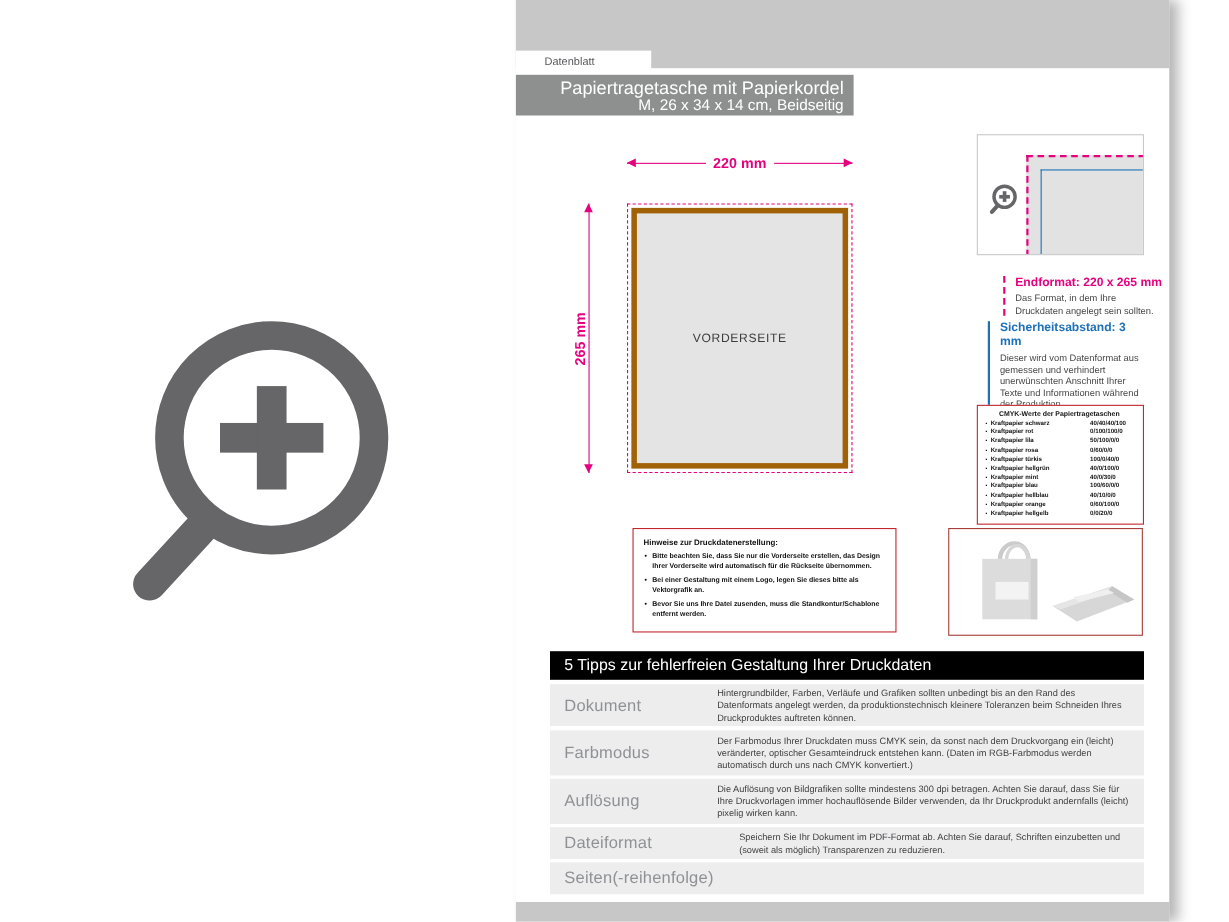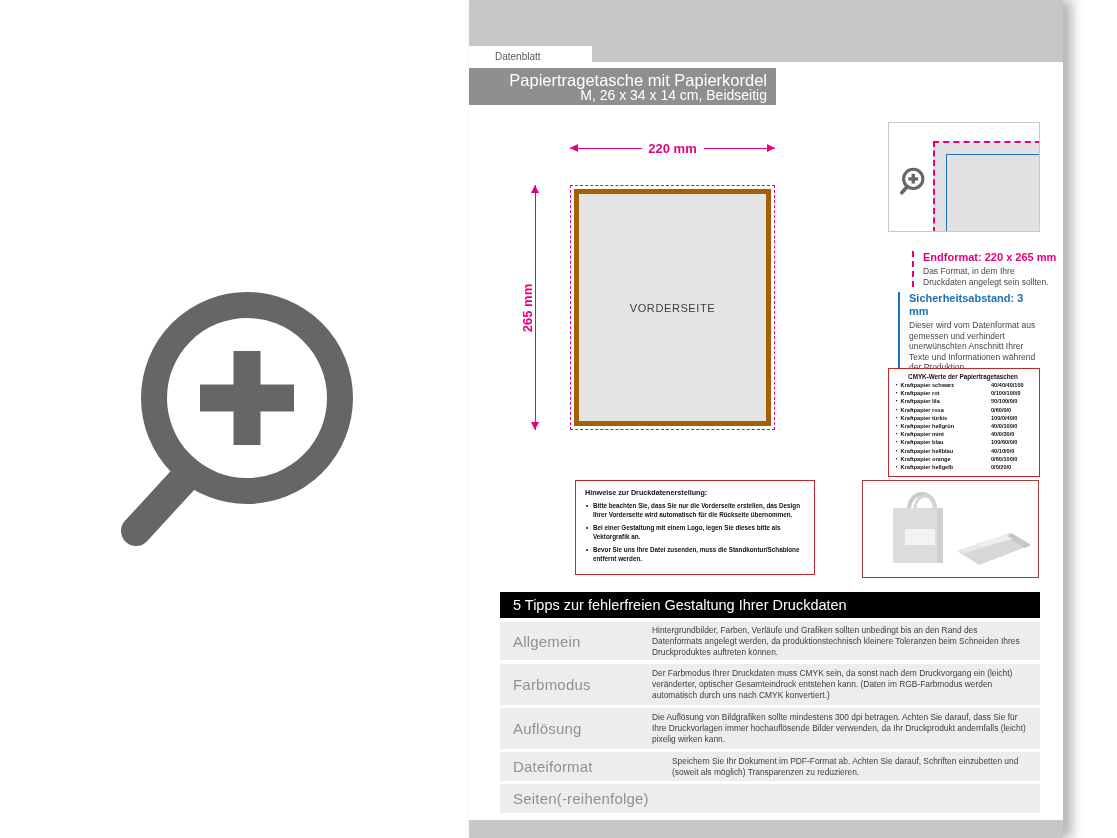--- a/index.html
+++ b/index.html
@@ -217,21 +217,21 @@
         <path d="M94,70 L148,52 L168,64 L116,84 Z" fill="#d7d7d7"></path>
         <path d="M94,70 L148,52 L154,55 L101,73 Z" fill="#e6e6e6"></path>
         <path d="M148,52 L168,64 L162,67 L144,56 Z" fill="#c6c6c6"></path>
         <path d="M112,62 L144,55 L150,58 L118,66 Z" fill="#efefef"></path>
       </svg>
     </div>
 
     <div class="tips-head">5 Tipps zur fehlerfreien Gestaltung Ihrer Druckdaten</div>
 
     <div class="tip-row row1">
-      <div class="lab">Allgemein</div>
+      <div class="lab">Dokument</div>
       <div class="txt">Hintergrundbilder, Farben, Verläufe und Grafiken sollten unbedingt bis an den Rand des Datenformats angelegt werden, da produktionstechnisch kleinere Toleranzen beim Schneiden Ihres Druckproduktes auftreten können.</div>
     </div>
     <div class="tip-row row2">
       <div class="lab">Farbmodus</div>
       <div class="txt">Der Farbmodus Ihrer Druckdaten muss CMYK sein, da sonst nach dem Druckvorgang ein (leicht) veränderter, optischer Gesamteindruck entstehen kann. (Daten im RGB-Farbmodus werden automatisch durch uns nach CMYK konvertiert.)</div>
     </div>
     <div class="tip-row row3">
       <div class="lab">Auflösung</div>
       <div class="txt">Die Auflösung von Bildgrafiken sollte mindestens 300 dpi betragen. Achten Sie darauf, dass Sie für Ihre Druckvorlagen immer hochauflösende Bilder verwenden, da Ihr Druckprodukt andernfalls (leicht) pixelig wirken kann.</div>
     </div>

